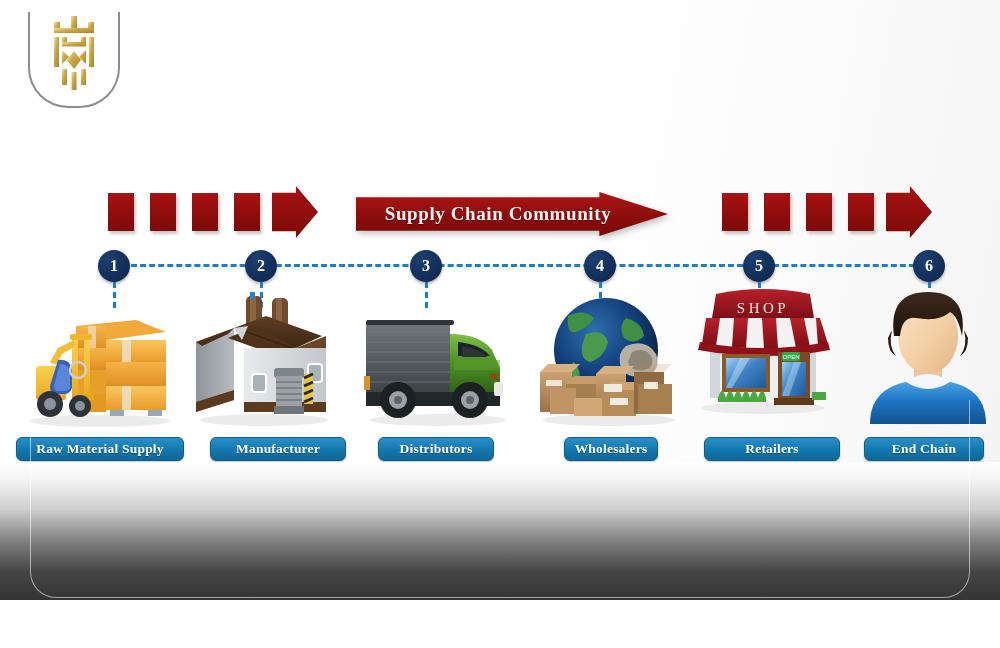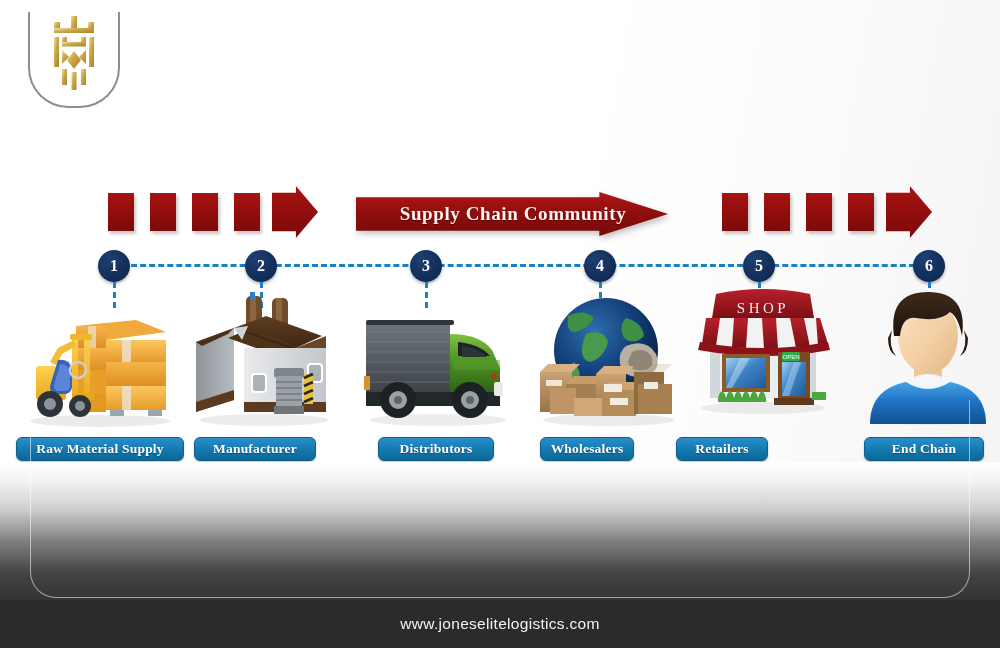--- a/index.html
+++ b/index.html
@@ -32,21 +32,21 @@
         background:linear-gradient(180deg,#a81212 0%,#8f0d0d 55%,#7d0a0a 100%);
         clip-path:polygon(0 13%,52% 13%,52% 0,100% 50%,52% 100%,52% 87%,0 87%);
         filter:drop-shadow(2px 3px 3px rgba(0,0,0,.22));}
   .banner{position:absolute;left:356px;top:192px;width:312px;height:44px;
         filter:drop-shadow(2px 3px 3px rgba(0,0,0,.25));}
   .banner-shape{width:100%;height:100%;
         background:linear-gradient(180deg,#b01616 0%,#8e0d0d 50%,#7a0909 100%);
         clip-path:polygon(0 12%,78% 12%,78% 0,100% 50%,78% 100%,78% 88%,0 88%);
         display:flex;align-items:center;}
   .banner-text{color:#fdf3f0;font-family:"Liberation Serif", serif;font-weight:bold;
-        font-size:19px;letter-spacing:.6px;padding-left:37px;width:240px;text-align:center;
+        font-size:19px;letter-spacing:.6px;padding-left:22px;width:240px;text-align:center;
         text-shadow:0 1px 1px rgba(0,0,0,.4);}
 
   
   .timeline{position:absolute;left:0;top:250px;width:1000px;height:36px;}
   .tl-line{position:absolute;left:113px;top:14px;width:820px;height:0;
         border-top:3px dashed #1a7fc4;}
   .node{position:absolute;top:0;width:32px;height:32px;border-radius:50%;
         background:radial-gradient(circle at 34% 28%,#1d3f70 0%,#13305c 55%,#0d2449 100%);
         color:#fff;font-family:"Liberation Serif", serif;font-weight:bold;font-size:16px;
         display:flex;align-items:center;justify-content:center;
@@ -443,25 +443,22 @@
 
       <ellipse cx="68" cy="52" rx="30" ry="38" fill="url(#skin)"></ellipse>
 
       <path d="M34 52 q-6 -44 34 -44 q40 0 34 44 q-4 -20 -12 -24 q-10 10 -34 6 q-14 -2 -16 18 Z" fill="url(#hair)"></path>
       <path d="M32 46 q-4 16 4 26 q-8 -4 -8 -18 Z" fill="#2a1a10"></path>
       <path d="M104 46 q4 16 -4 26 q8 -4 8 -18 Z" fill="#2a1a10"></path>
     </svg>
   </div>
 
   <div class="chip" style="left:16px;top:437px;width:168px">Raw Material Supply</div>
-  <div class="chip" style="left:194px;top:437px;width:122px">Manufacturer</div>
+  <div class="chip" style="left:210px;top:437px;width:136px">Manufacturer</div>
   <div class="chip" style="left:378px;top:437px;width:116px">Distributors</div>
-  <div class="chip" style="left:540px;top:437px;width:94px">Wholesalers</div>
-  <div class="chip" style="left:676px;top:437px;width:92px">Retailers</div>
+  <div class="chip" style="left:564px;top:437px;width:94px">Wholesalers</div>
+  <div class="chip" style="left:704px;top:437px;width:136px">Retailers</div>
   <div class="chip" style="left:864px;top:437px;width:120px">End Chain</div>
 
   <div class="lower"></div>
   <div class="panel-outline"></div>
-  <div class="footer">
-    <span class="footer-text">www.joneselitelogistics.com</span>
-  </div>
 
 </div>
 
 </body></html>

